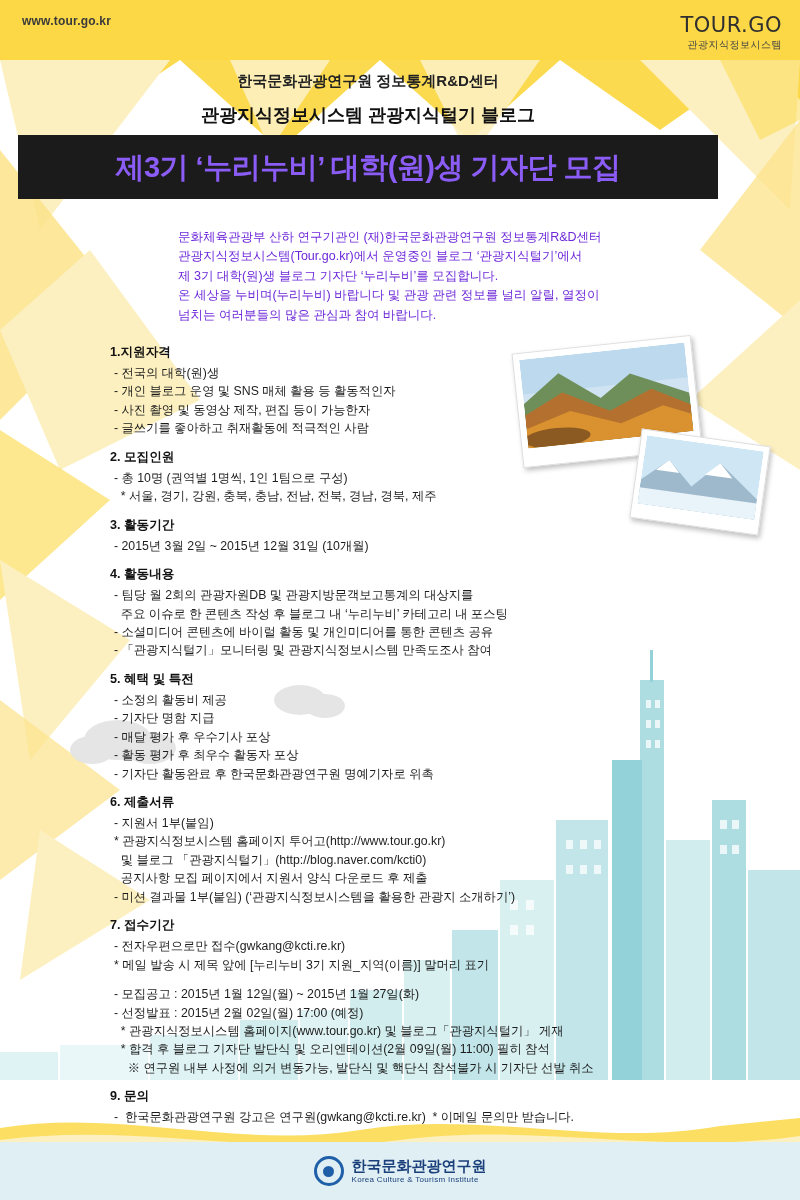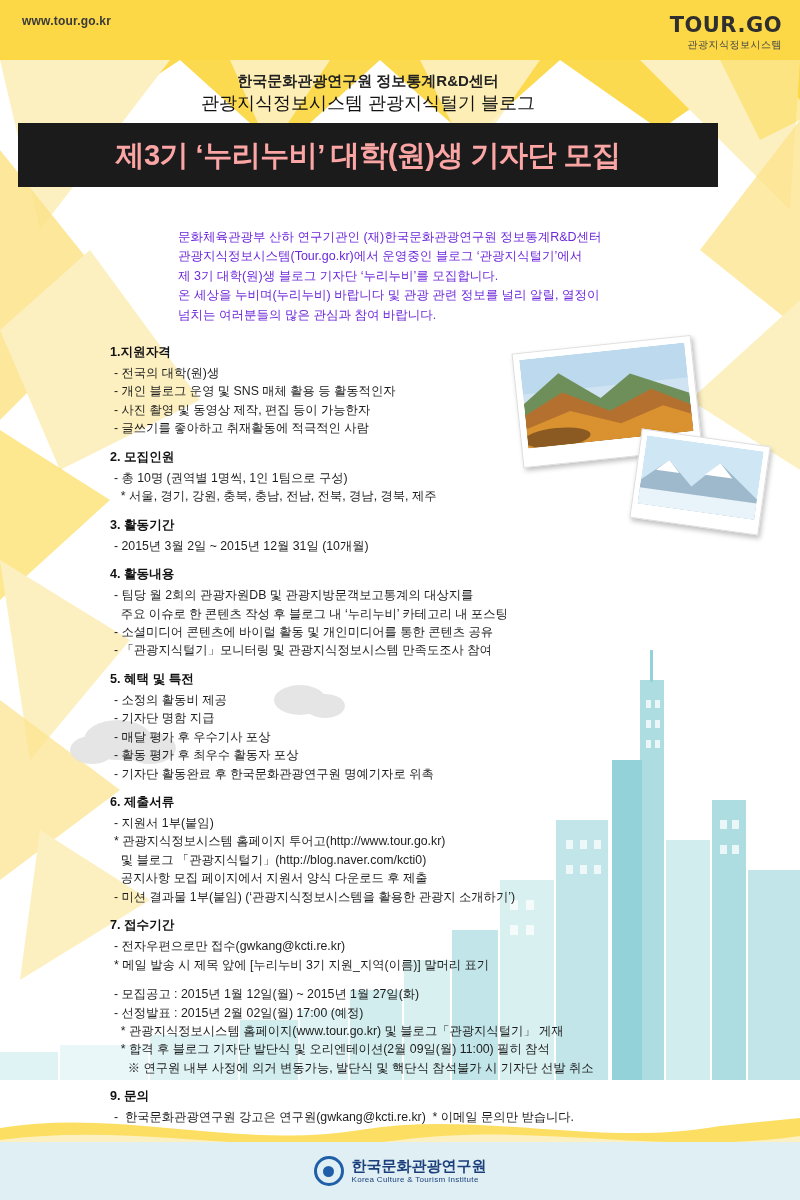--- a/index.html
+++ b/index.html
@@ -23,36 +23,36 @@
   .header{
     position:absolute;top:0;left:0;width:800px;height:56px;
     display:flex;align-items:flex-start;justify-content:space-between;
     padding:14px 18px 0 22px;box-sizing:border-box;
   }
   .site-url{
     font-size:12px;font-weight:bold;color:#3a3a3a;letter-spacing:.2px;
   }
   .brand{text-align:right;line-height:1.1;}
   .brand-main{
-    font-size:21px;font-weight:bold;color:#2f2f2f;letter-spacing:.5px;
+    font-size:21px;font-weight:normal;color:#2f2f2f;letter-spacing:.5px;
     font-family:"DejaVu Sans", sans-serif;
   }
   .brand-sub{font-size:10px;color:#444;margin-top:2px;letter-spacing:.5px;}
 
   
   .title-block{
     position:absolute;top:72px;left:0;width:736px;text-align:center;
   }
   .title-line1{font-size:15px;font-weight:bold;color:#222;}
-  .title-line2{font-size:18px;font-weight:normal;color:#111;margin-top:0;}
+  .title-line2{font-size:18px;font-weight:bold;color:#111;margin-top:12px;}
   .title-bar{
     margin:8px auto 0;width:700px;height:4px;background:#1b1b1b;
   }
   .title-main{
-    background:#1b1b1b;color:#fca5a5;width:700px;margin:0 auto;
+    background:#1b1b1b;color:#8b5cf6;width:700px;margin:0 auto;
     font-size:29px;font-weight:bold;letter-spacing:-0.5px;
     padding:9px 0 11px;box-sizing:border-box;
   }
 
   
   .intro{
     position:absolute;top:228px;left:178px;width:500px;
     font-size:12.5px;line-height:1.55;color:#6d28d9;
   }
   .intro p{margin:0;}

